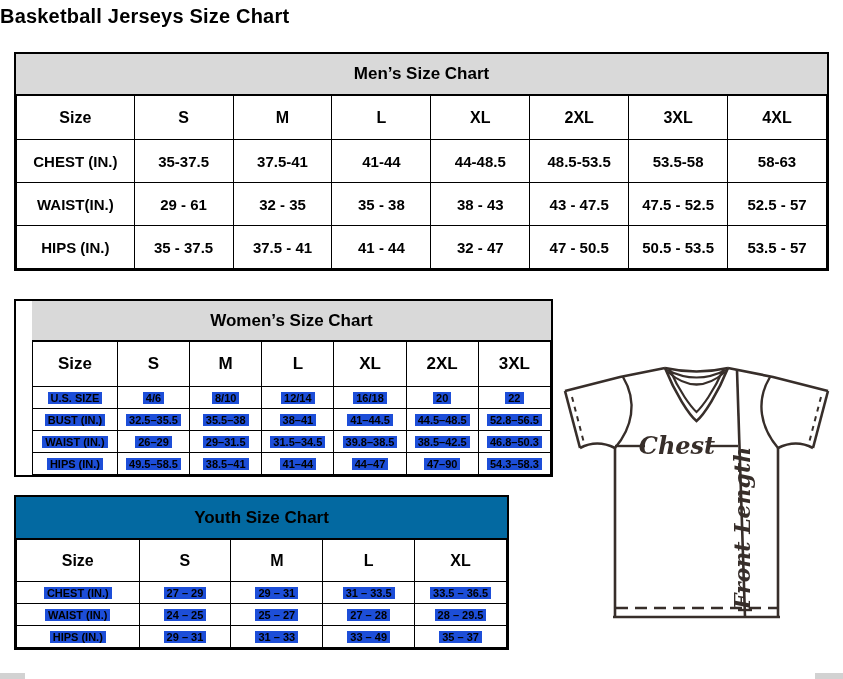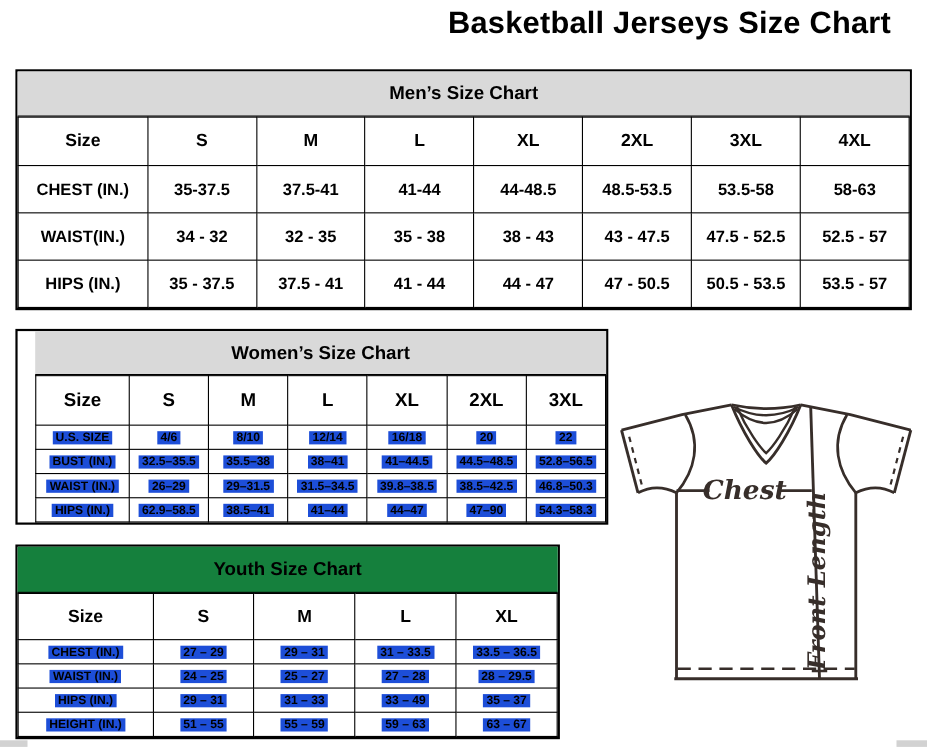--- a/index.html
+++ b/index.html
@@ -1,21 +1,21 @@
 <!DOCTYPE html>
 <html><head>
 <meta charset="utf-8">
 <style>
   html,body{margin:0;padding:0;background:#ffffff;}
   .page{position:relative;width:843px;height:679px;background:#fff;overflow:hidden;
         font-family:"Liberation Sans", sans-serif;color:#000;}
-  .title{position:absolute;top:5px;left:0;width:810px;text-align:right;
-         font-size:28px;font-weight:bold;letter-spacing:0.2px;}
+  .title{position:absolute;top:5px;left:0;width:810px;text-align:left;
+         font-size:20px;font-weight:bold;letter-spacing:0.2px;}
   .panel{position:absolute;border:2px solid #000;background:#fff;box-sizing:border-box;}
-  .panel-mens{left:14px;top:63px;width:815px;}
+  .panel-mens{left:14px;top:52px;width:815px;}
   .panel-womens{left:14px;top:299px;width:539px;padding-left:16px;}
   .panel-youth{left:14px;top:495px;width:495px;}
   .band{display:flex;align-items:center;justify-content:center;
         font-weight:bold;font-size:17px;border-bottom:1px solid #000;}
   .panel-mens .band{height:40px;}
   .panel-womens .band{height:39px;}
   .panel-youth .band{height:41px;}
   table{width:100%;border-collapse:collapse;table-layout:fixed;}
   th,td{border:1px solid #000;text-align:center;vertical-align:middle;
         font-weight:bold;padding:0;overflow:hidden;}
@@ -65,34 +65,34 @@
             <td><span class="ct">35-37.5</span></td>
             <td><span class="ct">37.5-41</span></td>
             <td><span class="ct">41-44</span></td>
             <td><span class="ct">44-48.5</span></td>
             <td><span class="ct">48.5-53.5</span></td>
             <td><span class="ct">53.5-58</span></td>
             <td><span class="ct">58-63</span></td>
           </tr>
           <tr>
             <th class="rowlabel"><span class="ct">WAIST(IN.)</span></th>
-            <td><span class="ct">34 - 32</span></td>
+            <td><span class="ct">29 - 61</span></td>
             <td><span class="ct">32 - 35</span></td>
             <td><span class="ct">35 - 38</span></td>
             <td><span class="ct">38 - 43</span></td>
             <td><span class="ct">43 - 47.5</span></td>
             <td><span class="ct">47.5 - 52.5</span></td>
             <td><span class="ct">52.5 - 57</span></td>
           </tr>
           <tr>
             <th class="rowlabel"><span class="ct">HIPS (IN.)</span></th>
             <td><span class="ct">35 - 37.5</span></td>
             <td><span class="ct">37.5 - 41</span></td>
             <td><span class="ct">41 - 44</span></td>
-            <td><span class="ct">44 - 47</span></td>
+            <td><span class="ct">32 - 47</span></td>
             <td><span class="ct">47 - 50.5</span></td>
             <td><span class="ct">50.5 - 53.5</span></td>
             <td><span class="ct">53.5 - 57</span></td>
           </tr>
         </tbody>
       </table>
   </section>
 
   <section class="panel panel-womens">
     <div class="band" style="background: rgb(217, 217, 217);">Women’s Size Chart</div>
@@ -131,33 +131,33 @@
             <th class="rowlabel"><span class="ct">WAIST (IN.)</span></th>
             <td><span class="ct">26–29</span></td>
             <td><span class="ct">29–31.5</span></td>
             <td><span class="ct">31.5–34.5</span></td>
             <td><span class="ct">39.8–38.5</span></td>
             <td><span class="ct">38.5–42.5</span></td>
             <td><span class="ct">46.8–50.3</span></td>
           </tr>
           <tr>
             <th class="rowlabel"><span class="ct">HIPS (IN.)</span></th>
-            <td><span class="ct">62.9–58.5</span></td>
+            <td><span class="ct">49.5–58.5</span></td>
             <td><span class="ct">38.5–41</span></td>
             <td><span class="ct">41–44</span></td>
             <td><span class="ct">44–47</span></td>
             <td><span class="ct">47–90</span></td>
             <td><span class="ct">54.3–58.3</span></td>
           </tr>
         </tbody>
       </table>
   </section>
 
   <section class="panel panel-youth">
-    <div class="band" style="background: #15803d;">Youth Size Chart</div>
+    <div class="band" style="background: #0369a1;">Youth Size Chart</div>
     <table class="t-youth">
         <thead>
           <tr>
             <th class="rowlabel"><span class="ct">Size</span></th>
             <th><span class="ct">S</span></th>
             <th><span class="ct">M</span></th>
             <th><span class="ct">L</span></th>
             <th><span class="ct">XL</span></th>
           </tr>
         </thead>
@@ -175,27 +175,20 @@
             <td><span class="ct">25 – 27</span></td>
             <td><span class="ct">27 – 28</span></td>
             <td><span class="ct">28 – 29.5</span></td>
           </tr>
           <tr>
             <th class="rowlabel"><span class="ct">HIPS (IN.)</span></th>
             <td><span class="ct">29 – 31</span></td>
             <td><span class="ct">31 – 33</span></td>
             <td><span class="ct">33 – 49</span></td>
             <td><span class="ct">35 – 37</span></td>
-          </tr>
-          <tr>
-            <th class="rowlabel"><span class="ct">HEIGHT (IN.)</span></th>
-            <td><span class="ct">51 – 55</span></td>
-            <td><span class="ct">55 – 59</span></td>
-            <td><span class="ct">59 – 63</span></td>
-            <td><span class="ct">63 – 67</span></td>
           </tr>
         </tbody>
       </table>
   </section>
 
   <svg class="diagram" viewBox="0 0 286 270">
 
     <g>
       <path d="M109,8 L64,17 L9,31" stroke-width="2.6"></path>
       <path d="M172,8 L217,17 L272,31" stroke-width="2.6"></path>

